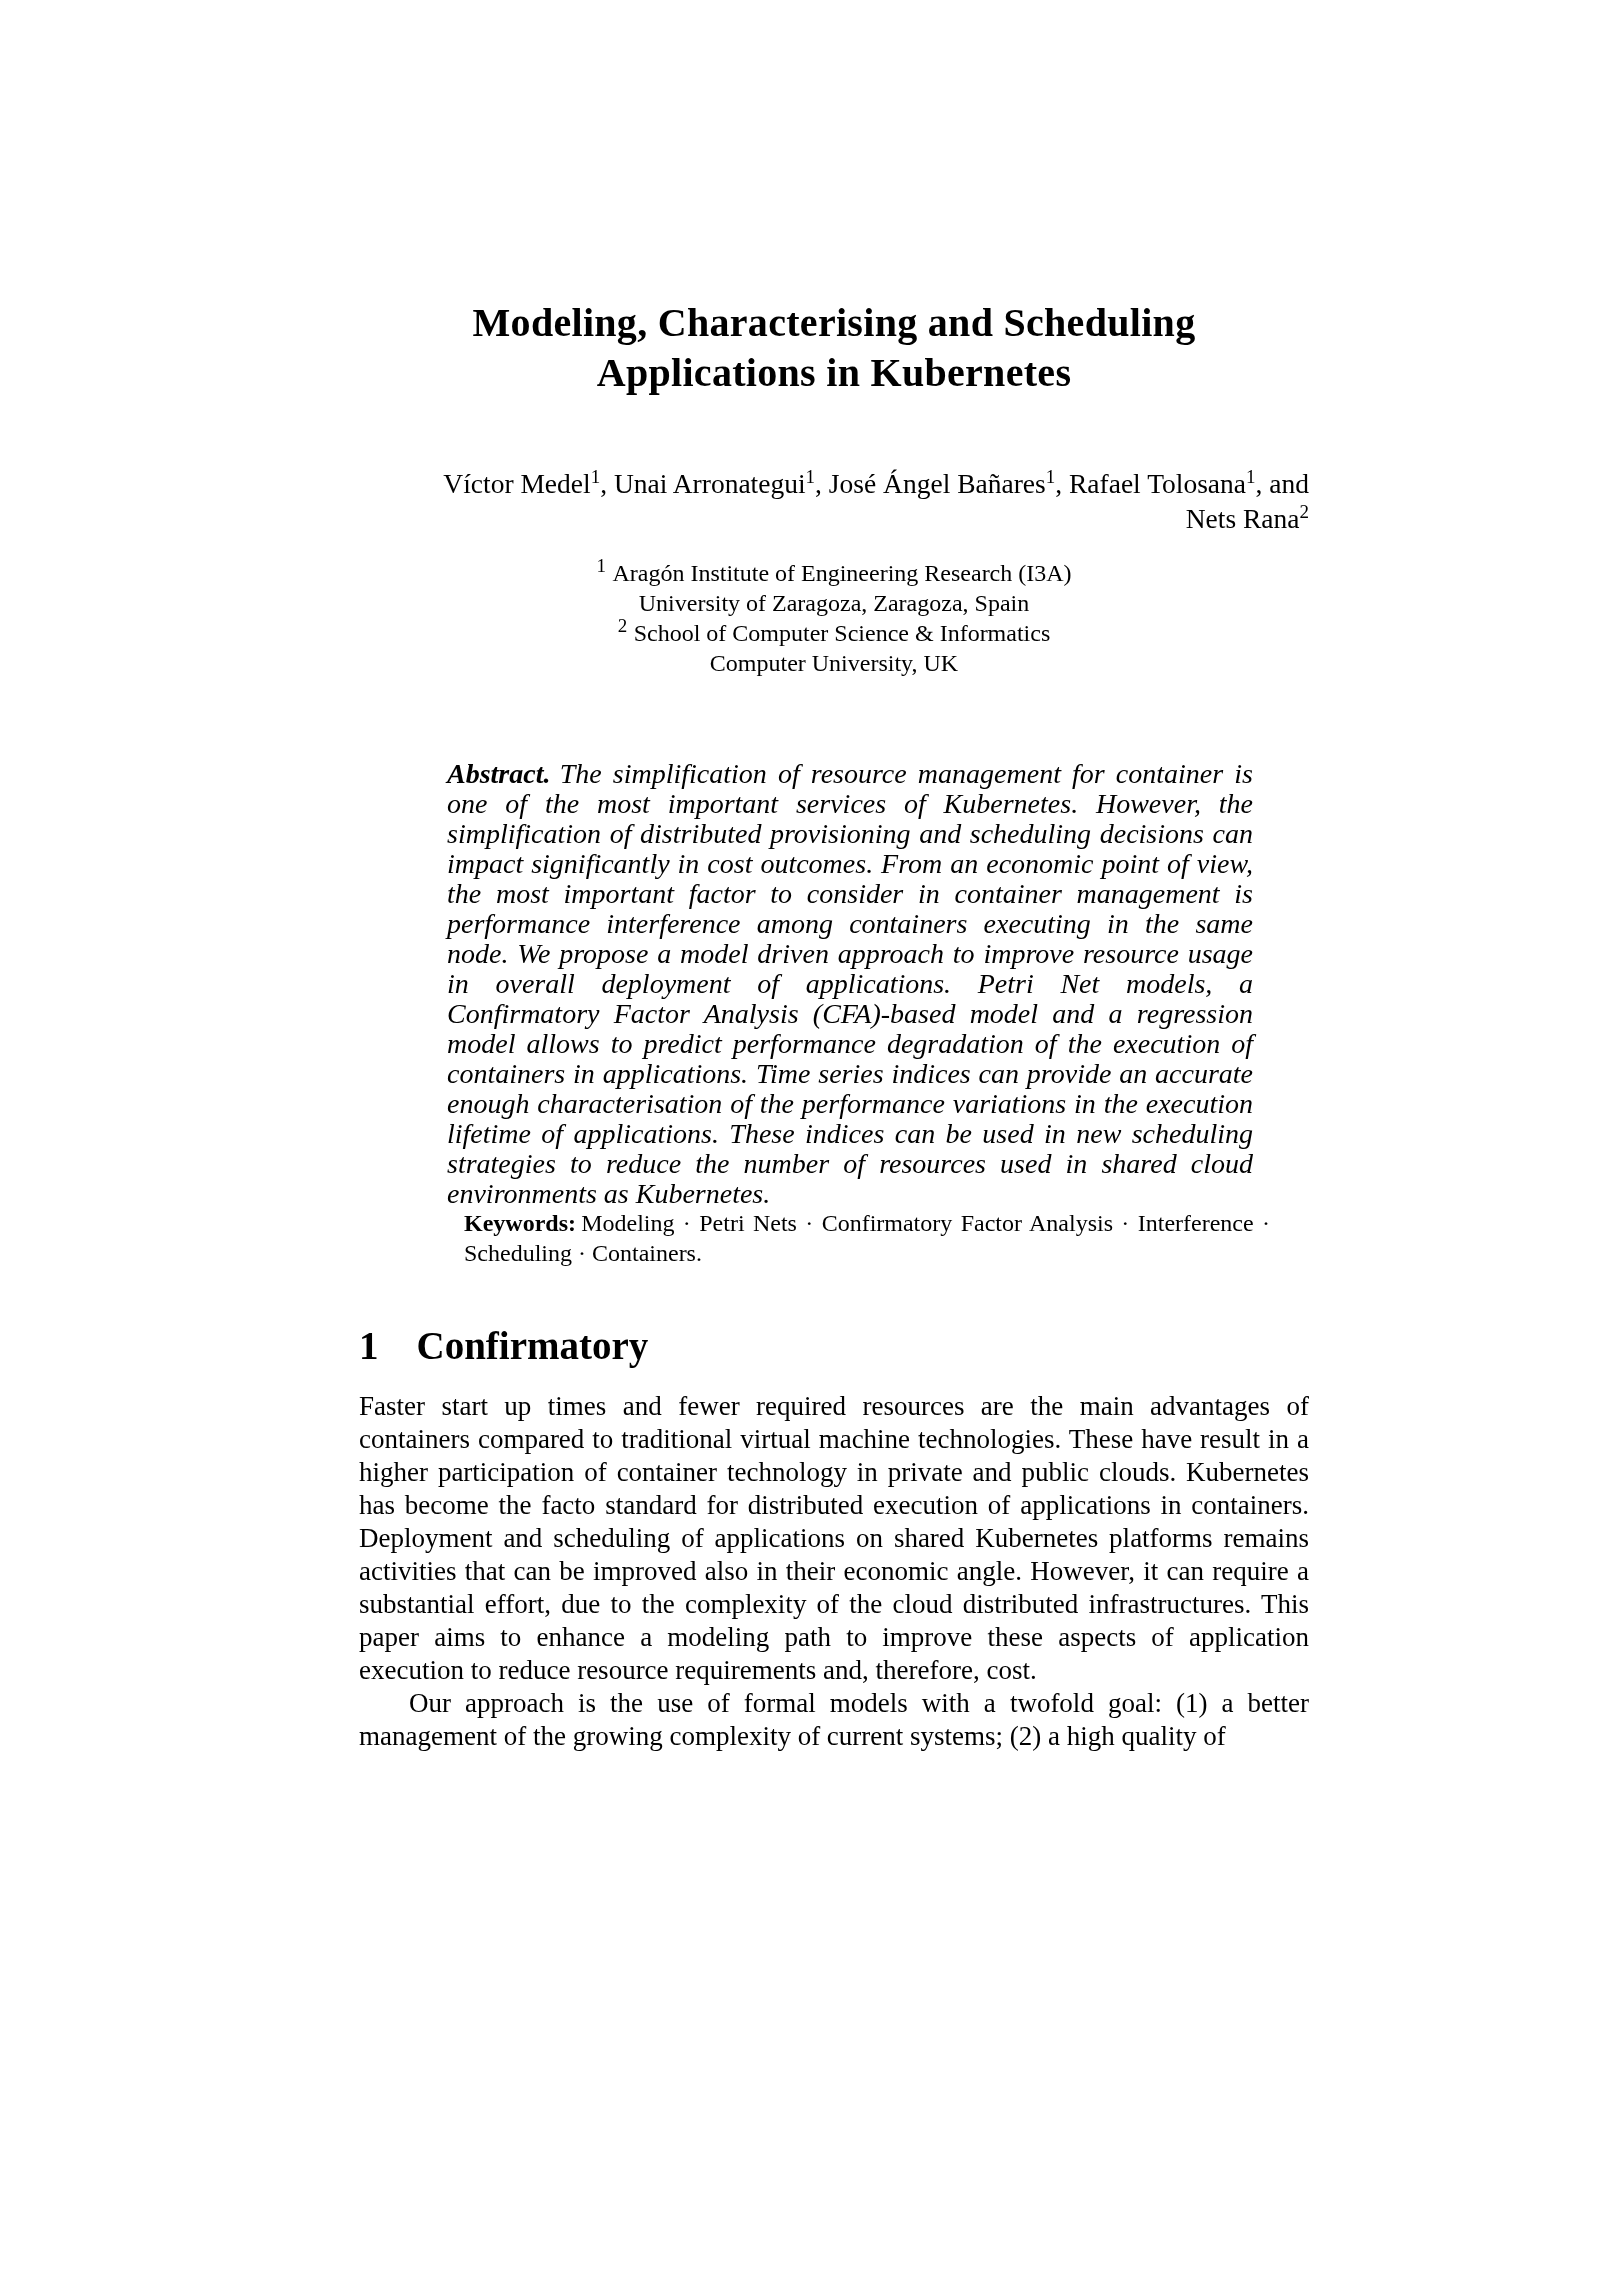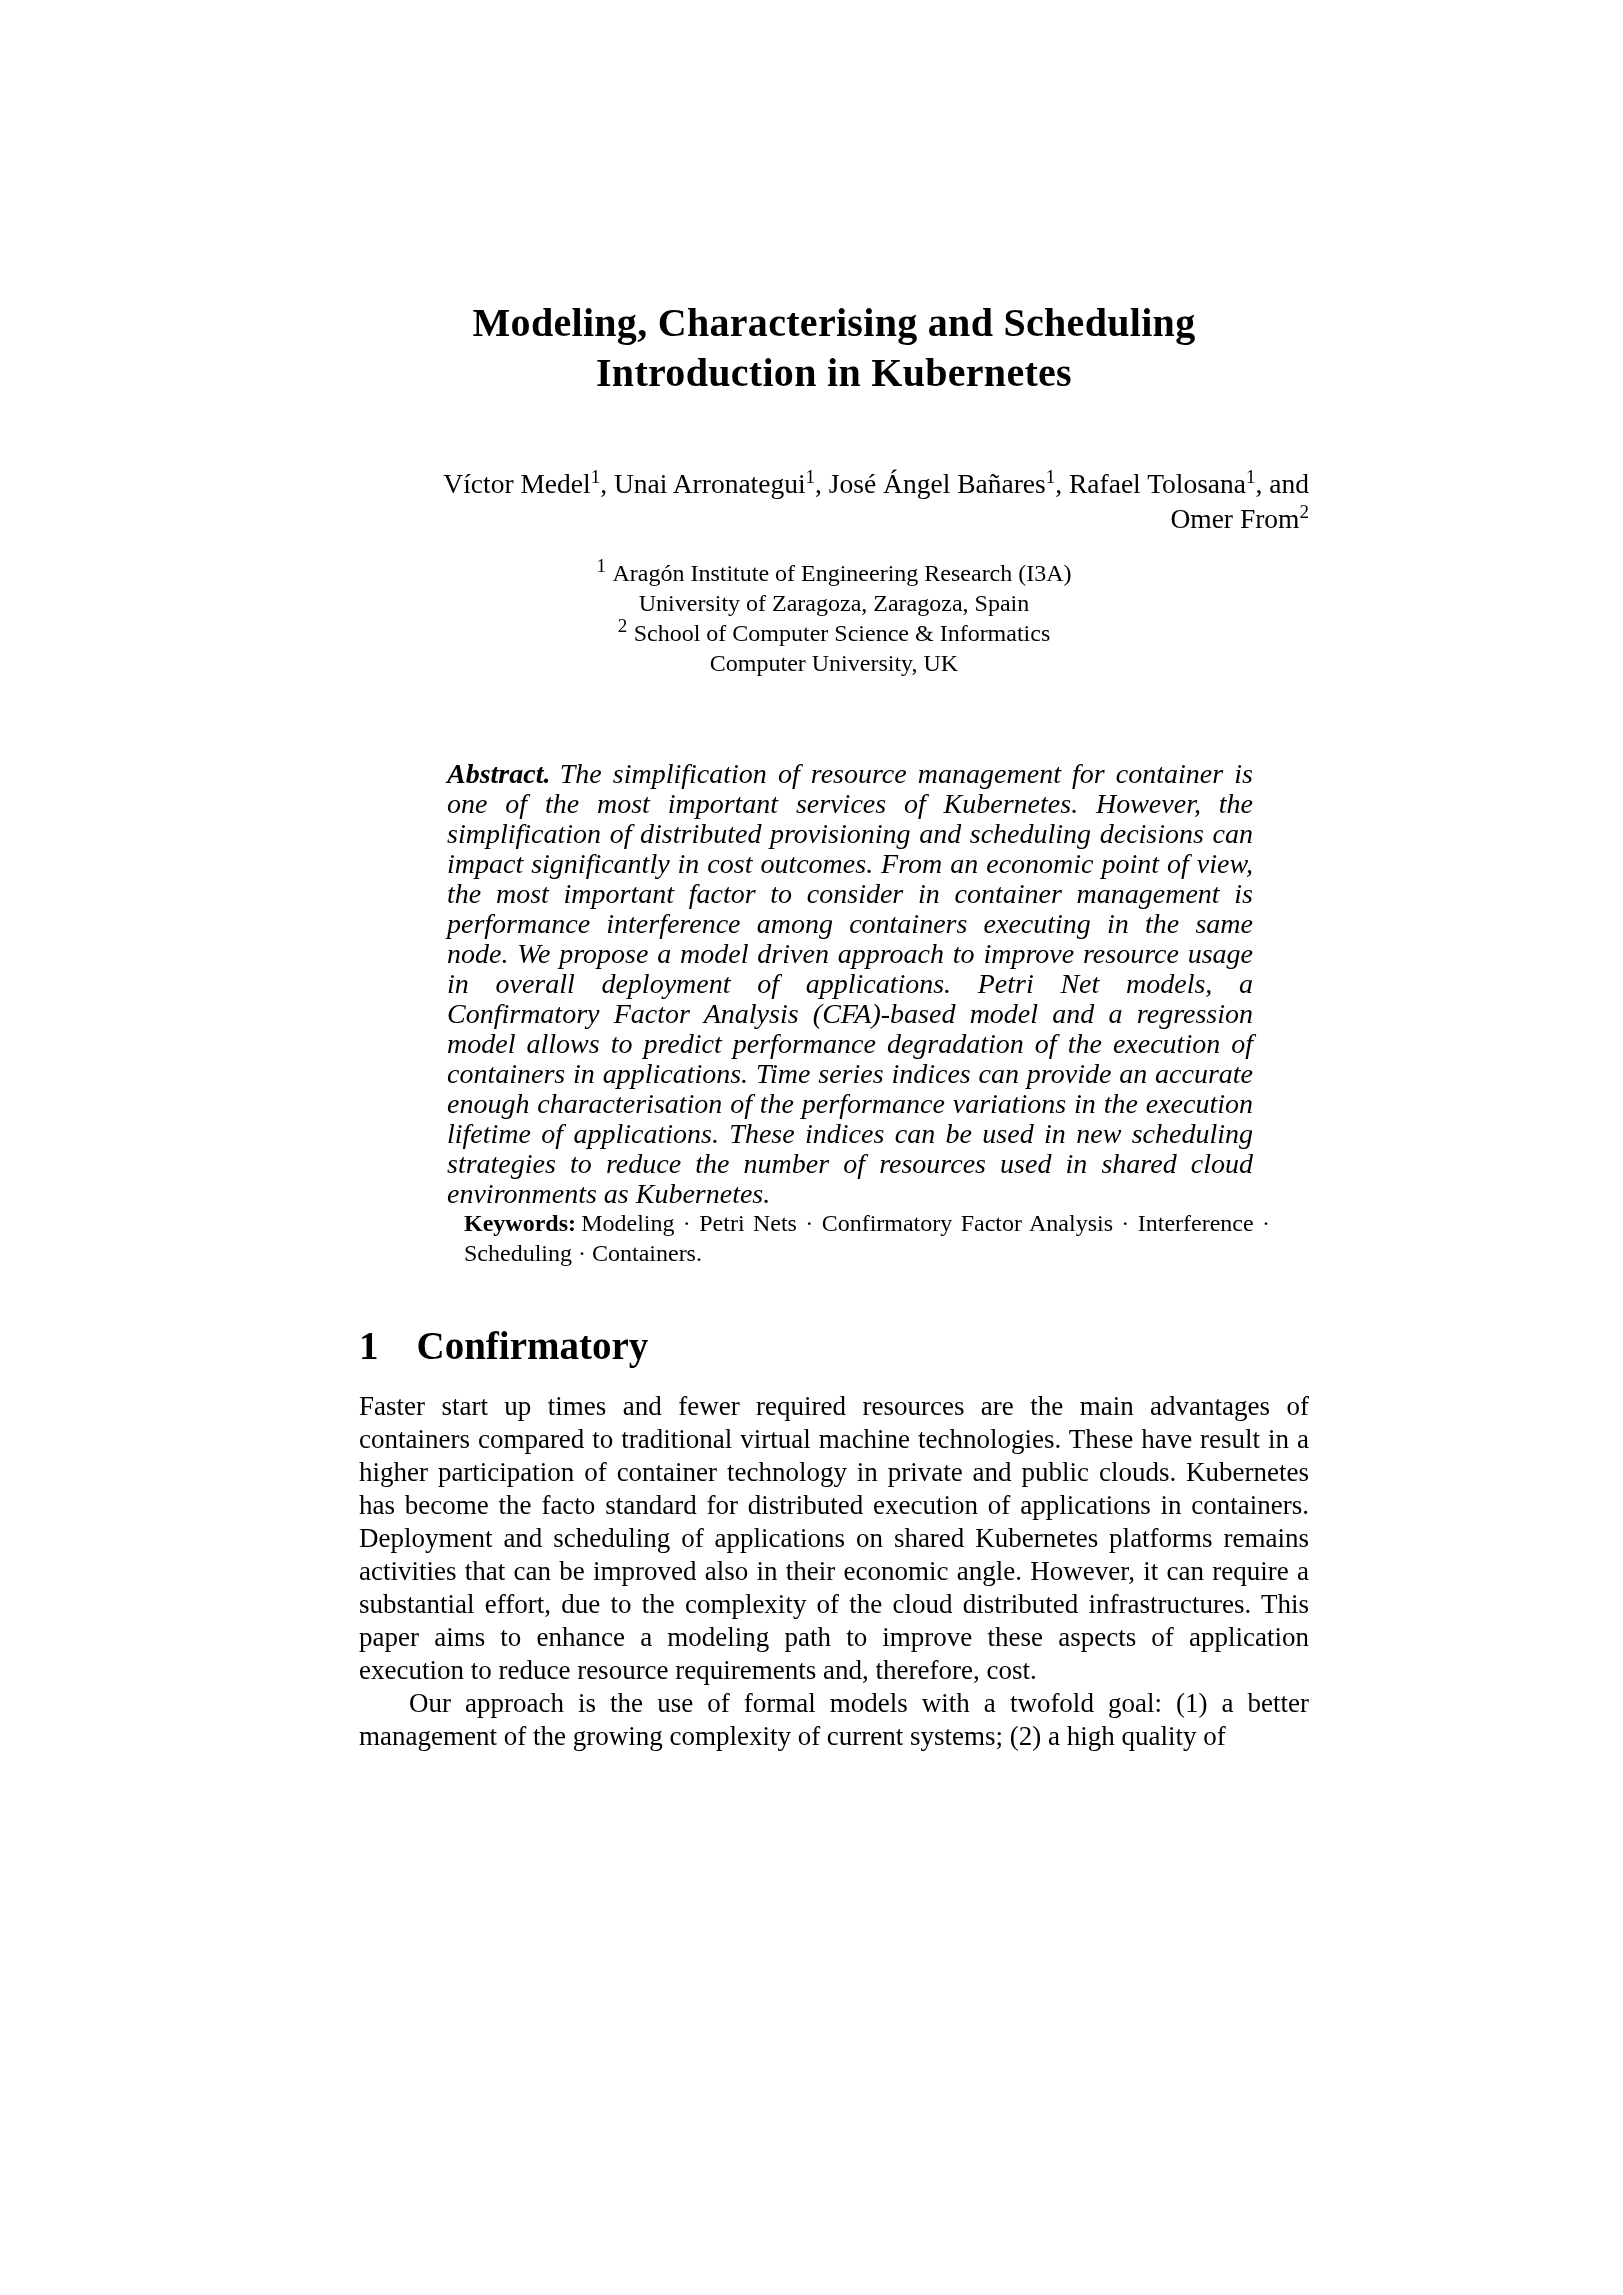--- a/index.html
+++ b/index.html
@@ -100,26 +100,26 @@
   .body-text p { margin: 0; }
   .body-text p.indented { text-indent: 50px; }
 </style>
 </head>
 <body>
 
 <div class="page">
 
   <div class="content-block paper-title">
     <div>Modeling, Characterising and Scheduling</div>
-    <div>Introduction in Kubernetes</div>
+    <div>Applications in Kubernetes</div>
   </div>
 
   <div class="content-block authors">
     <div><span>Víctor Medel</span><sup>1</sup><span>, </span><span>Unai Arronategui</span><sup>1</sup><span>, </span><span>José Ángel Bañares</span><sup>1</sup><span>, </span><span>Rafael Tolosana</span><sup>1</sup><span>, and</span></div>
-    <div><span>Omer From</span><sup>2</sup></div>
+    <div><span>Nets Rana</span><sup>2</sup></div>
   </div>
 
   <div class="content-block affiliations">
     <div><sup>1</sup><span>Aragón Institute of Engineering Research (I3A)</span></div>
     <div><span>University of Zaragoza, Zaragoza, Spain</span></div>
     <div><sup>2</sup><span>School of Computer Science &amp; Informatics</span></div>
     <div><span>Computer University, UK</span></div>
   </div>
 
   <div class="content-block abstract">

